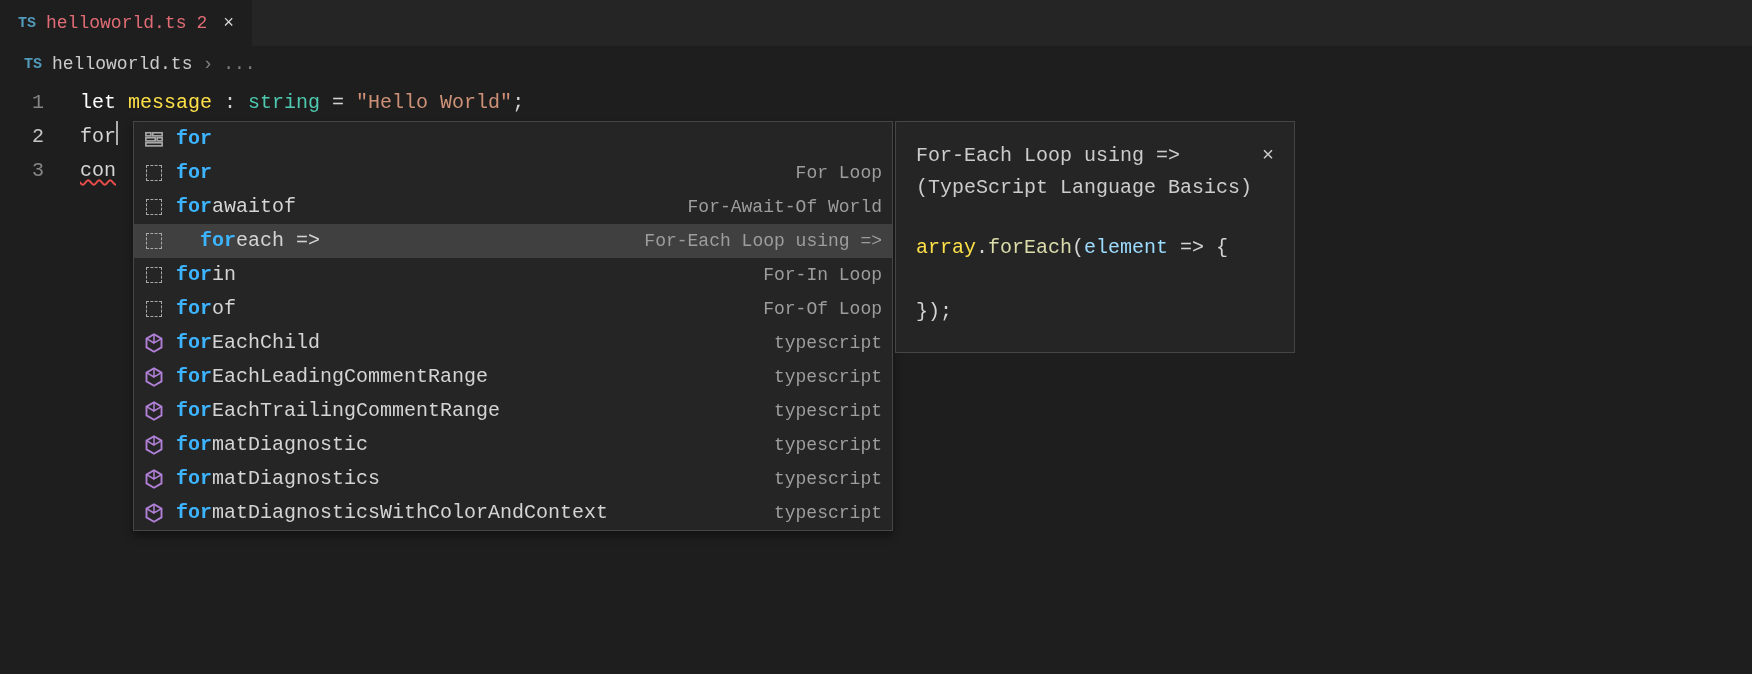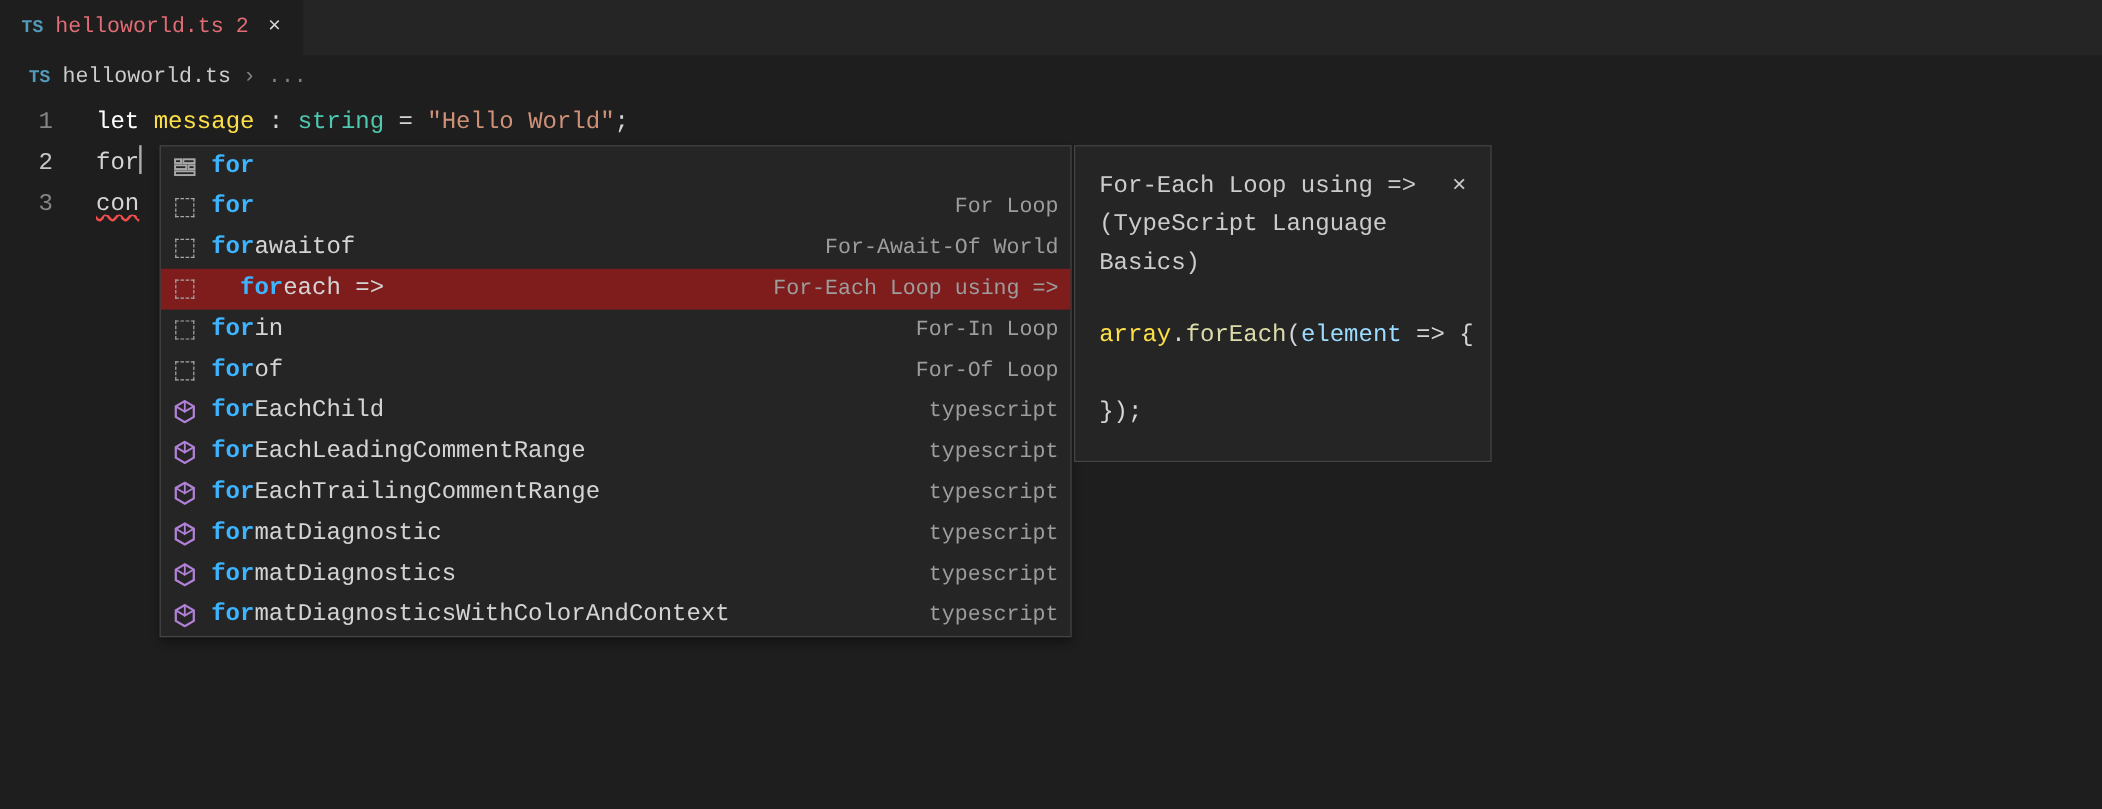--- a/index.html
+++ b/index.html
@@ -102,21 +102,21 @@
       font-size: 20px;
     }
     .suggest-row {
       display: flex;
       align-items: center;
       height: 34px;
       padding: 0 10px;
       gap: 12px;
       line-height: 34px;
     }
-    .suggest-row.selected { background: #7f1d1d; gap: 36px; }
+    .suggest-row.selected { background: #404040; gap: 36px; }
     .suggest-icon {
       width: 20px;
       height: 20px;
       display: inline-flex;
       align-items: center;
       justify-content: center;
       flex-shrink: 0;
     }
     .icon-keyword svg { width: 20px; height: 20px; }
     .icon-snippet {
@@ -126,21 +126,21 @@
     .icon-method svg { width: 20px; height: 20px; }
     .suggest-label { flex: 1; color: #d4d4d4; white-space: nowrap; overflow: hidden; }
     .match { color: #3db4ff; font-weight: bold; }
     .suggest-detail { color: #9d9d9d; font-size: 18px; white-space: nowrap; }
 
     
     .docs-widget {
       position: absolute;
       top: 35px;
       left: 815px;
-      width: 348px;
+      width: 400px;
       background: #252526;
       border: 1px solid #454545;
       padding: 18px 20px 24px 20px;
       font-size: 20px;
       line-height: 32px;
     }
     .docs-header {
       display: flex;
       justify-content: space-between;
       align-items: flex-start;

